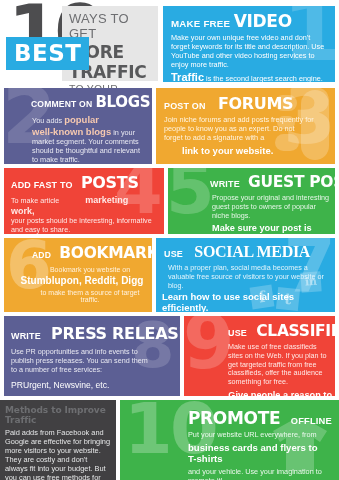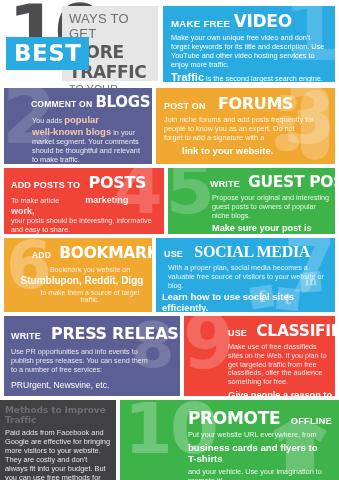--- a/index.html
+++ b/index.html
@@ -226,21 +226,21 @@
       </div>
       <div class="body">Join niche forums and add posts frequently for people to know you as an expert. Do not forget to add a signature with a</div>
       <div class="cta">link to your website.</div>
     </div>
   </div>
 
   <div class="panel" id="p4">
     <div class="bignum">4</div>
     <div class="content">
       <div class="head">
-        <span class="thin">ADD POSTS TO</span>
+        <span class="thin">ADD FAST TO</span>
         <span class="fat" style="margin-left:5px;">POSTS</span>
       </div>
       <div class="body">
         <span>To make article</span>
         <b style="font-size:9px;">marketing work,</b>
         <div>your posts should be interesting, informative and easy to share.</div>
         <div>Don't forget about large article directories:</div>
       </div>
 
     </div>

